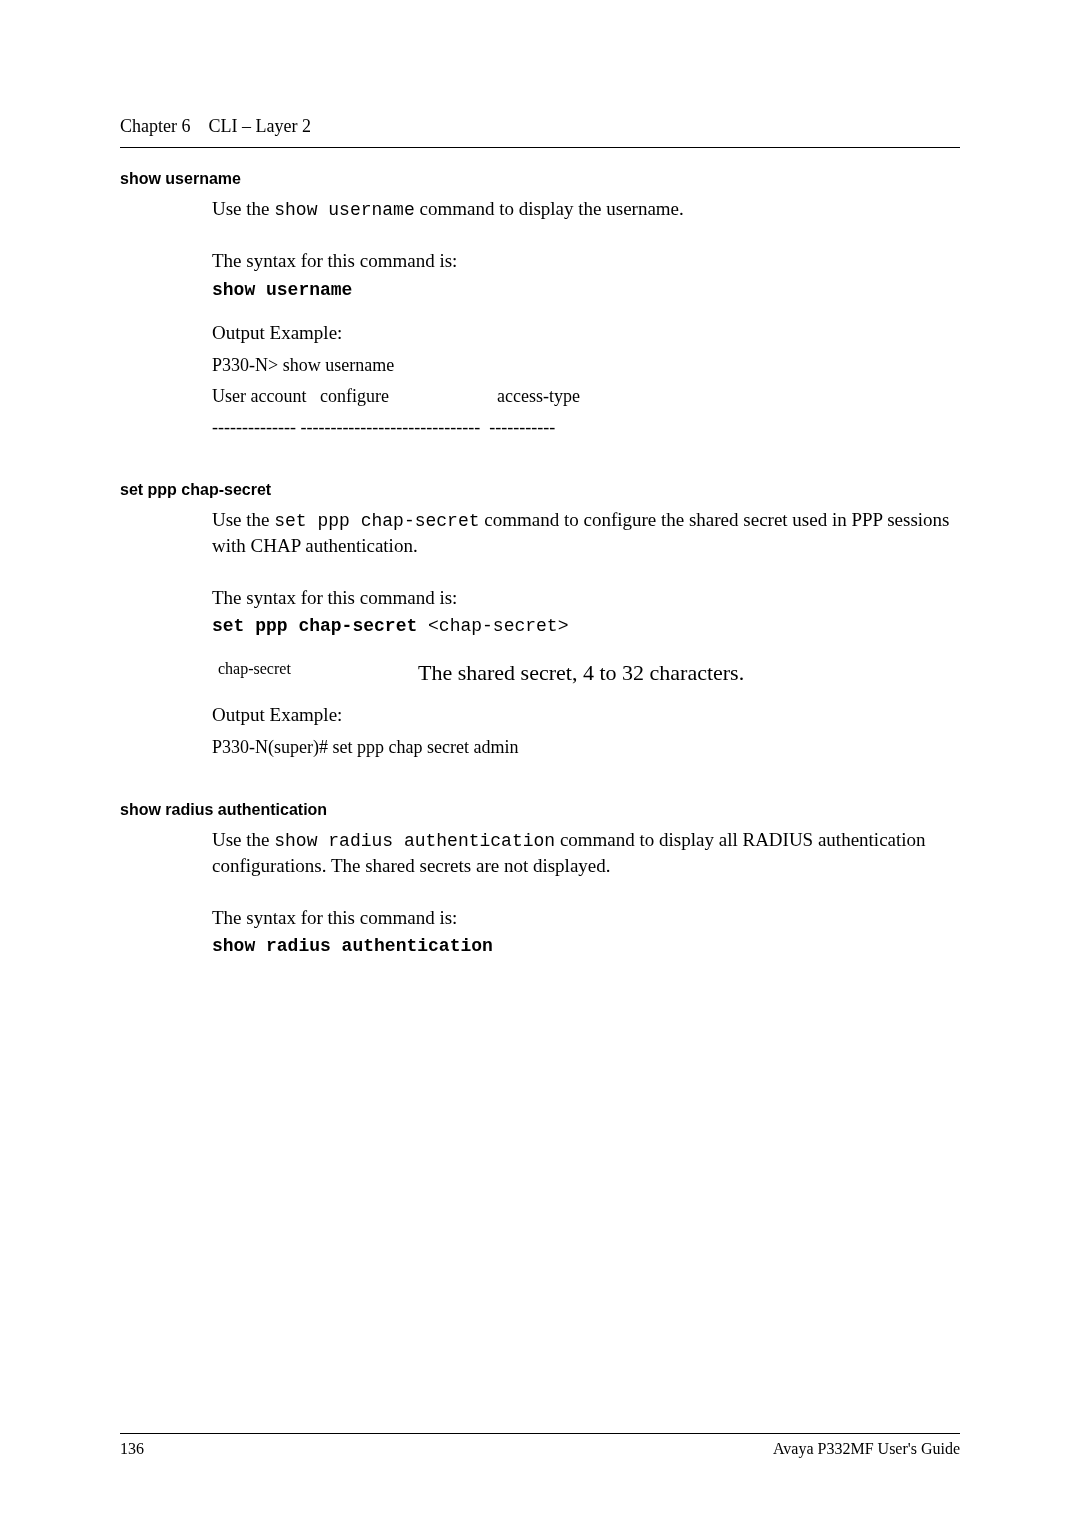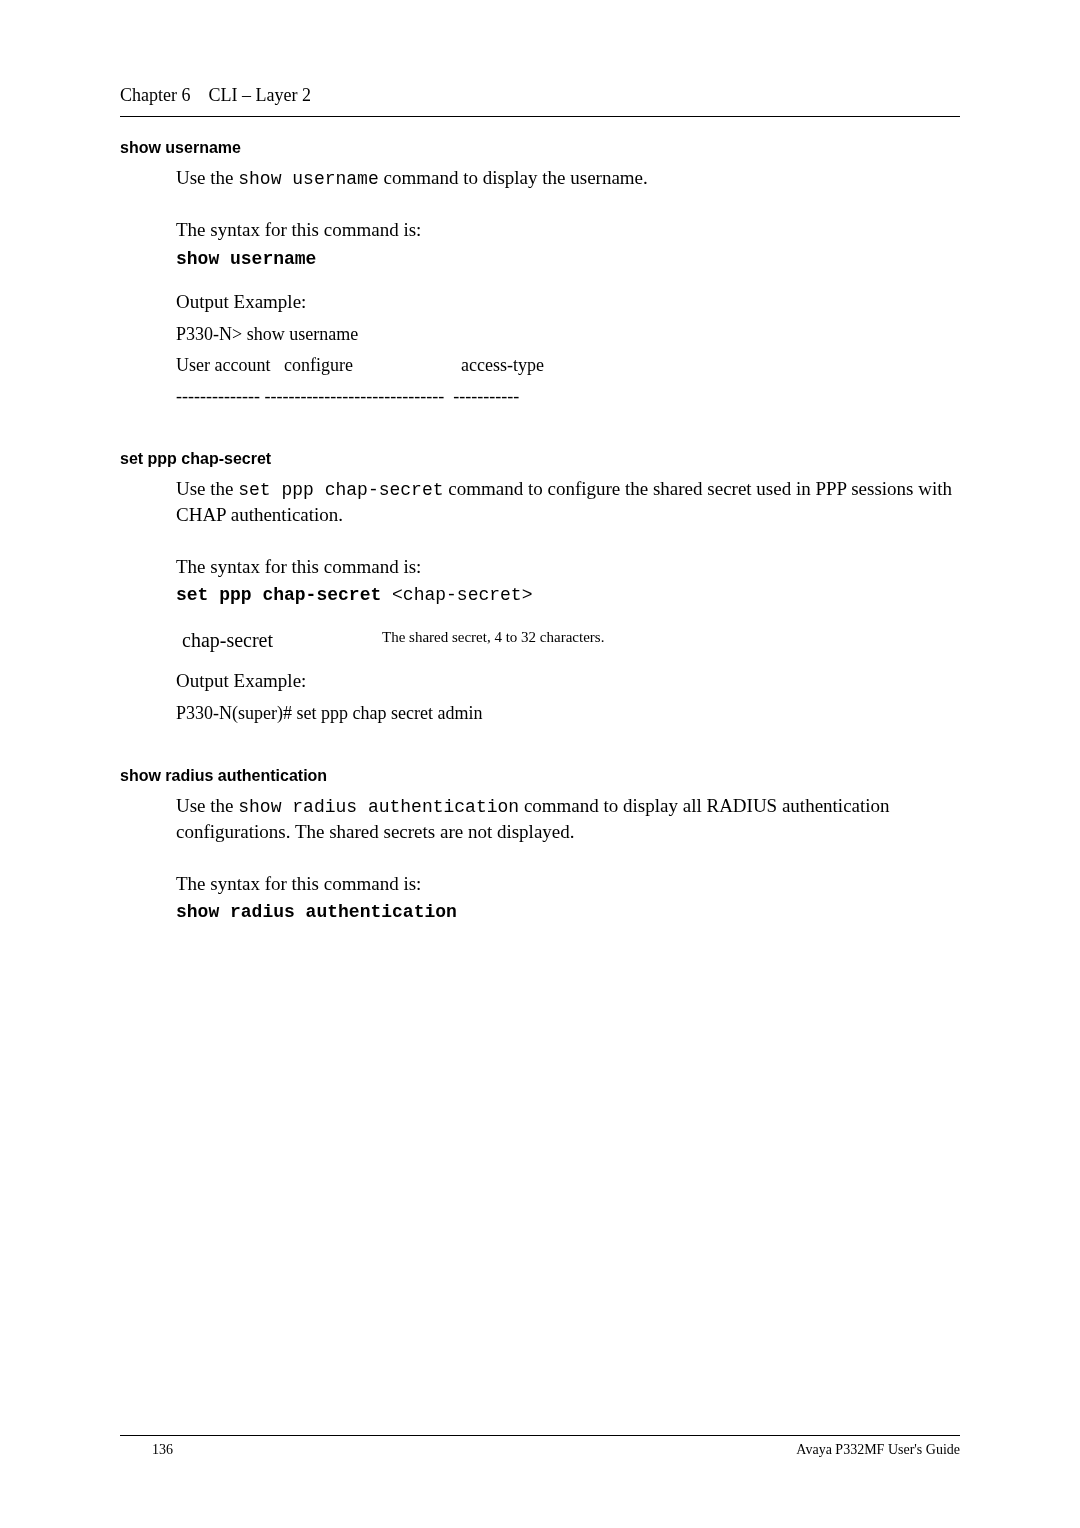--- a/index.html
+++ b/index.html
@@ -6,42 +6,42 @@
     margin: 0;
     padding: 0;
     background: #ffffff;
     font-family: "Palatino Linotype", "Book Antiqua", Palatino, serif;
     color: #000;
     width: 1080px;
     height: 1528px;
     position: relative;
   }
   .page {
-    padding: 85px 120px 60px 120px;
+    padding: 116px 120px 60px 120px;
     box-sizing: border-box;
     height: 100%;
     position: relative;
   }
   .running-head {
     font-size: 18px;
     margin-bottom: 10px;
   }
   .rule {
     border: none;
     border-top: 1.5px solid #000;
     margin: 0 0 22px 0;
   }
   .section-heading {
     font-family: Arial, Helvetica, sans-serif;
     font-weight: bold;
     font-size: 16px;
     margin: 14px 0 8px 0;
   }
   .body-block {
-    margin-left: 56px;
+    margin-left: 92px;
   }
   .para {
     font-size: 19px;
     line-height: 1.35;
     margin: 6px 0;
   }
   .mono {
     font-family: "Courier New", Courier, monospace;
     font-size: 18px;
   }
@@ -57,43 +57,42 @@
     font-size: 18px;
     white-space: pre;
     line-height: 1.5;
     margin: 4px 0;
   }
   .param-row {
     display: flex;
     margin: 10px 0 16px 6px;
   }
   .param-name {
-    font-size: 20px;
+    font-size: 16px;
     width: 200px;
     font-family: Liberation Serif, serif;
   }
   .param-desc {
-    font-size: 15px;
+    font-size: 22px;
   }
   .footer {
     position: absolute;
     bottom: 70px;
     left: 120px;
     right: 120px;
   }
   .footer-rule {
     border: none;
     border-top: 1px solid #000;
     margin: 0 0 6px 0;
   }
   .footer-row {
     display: flex;
     justify-content: space-between;
-    font-size: 14px;
-    margin-left: 32px;
+    font-size: 16px;
   }
 </style>
 </head>
 <body>
 
 <div class="page">
 
   <div class="running-head">
     <span>Chapter 6</span>&nbsp;&nbsp;&nbsp;&nbsp;<span>CLI – Layer 2</span>
   </div>

